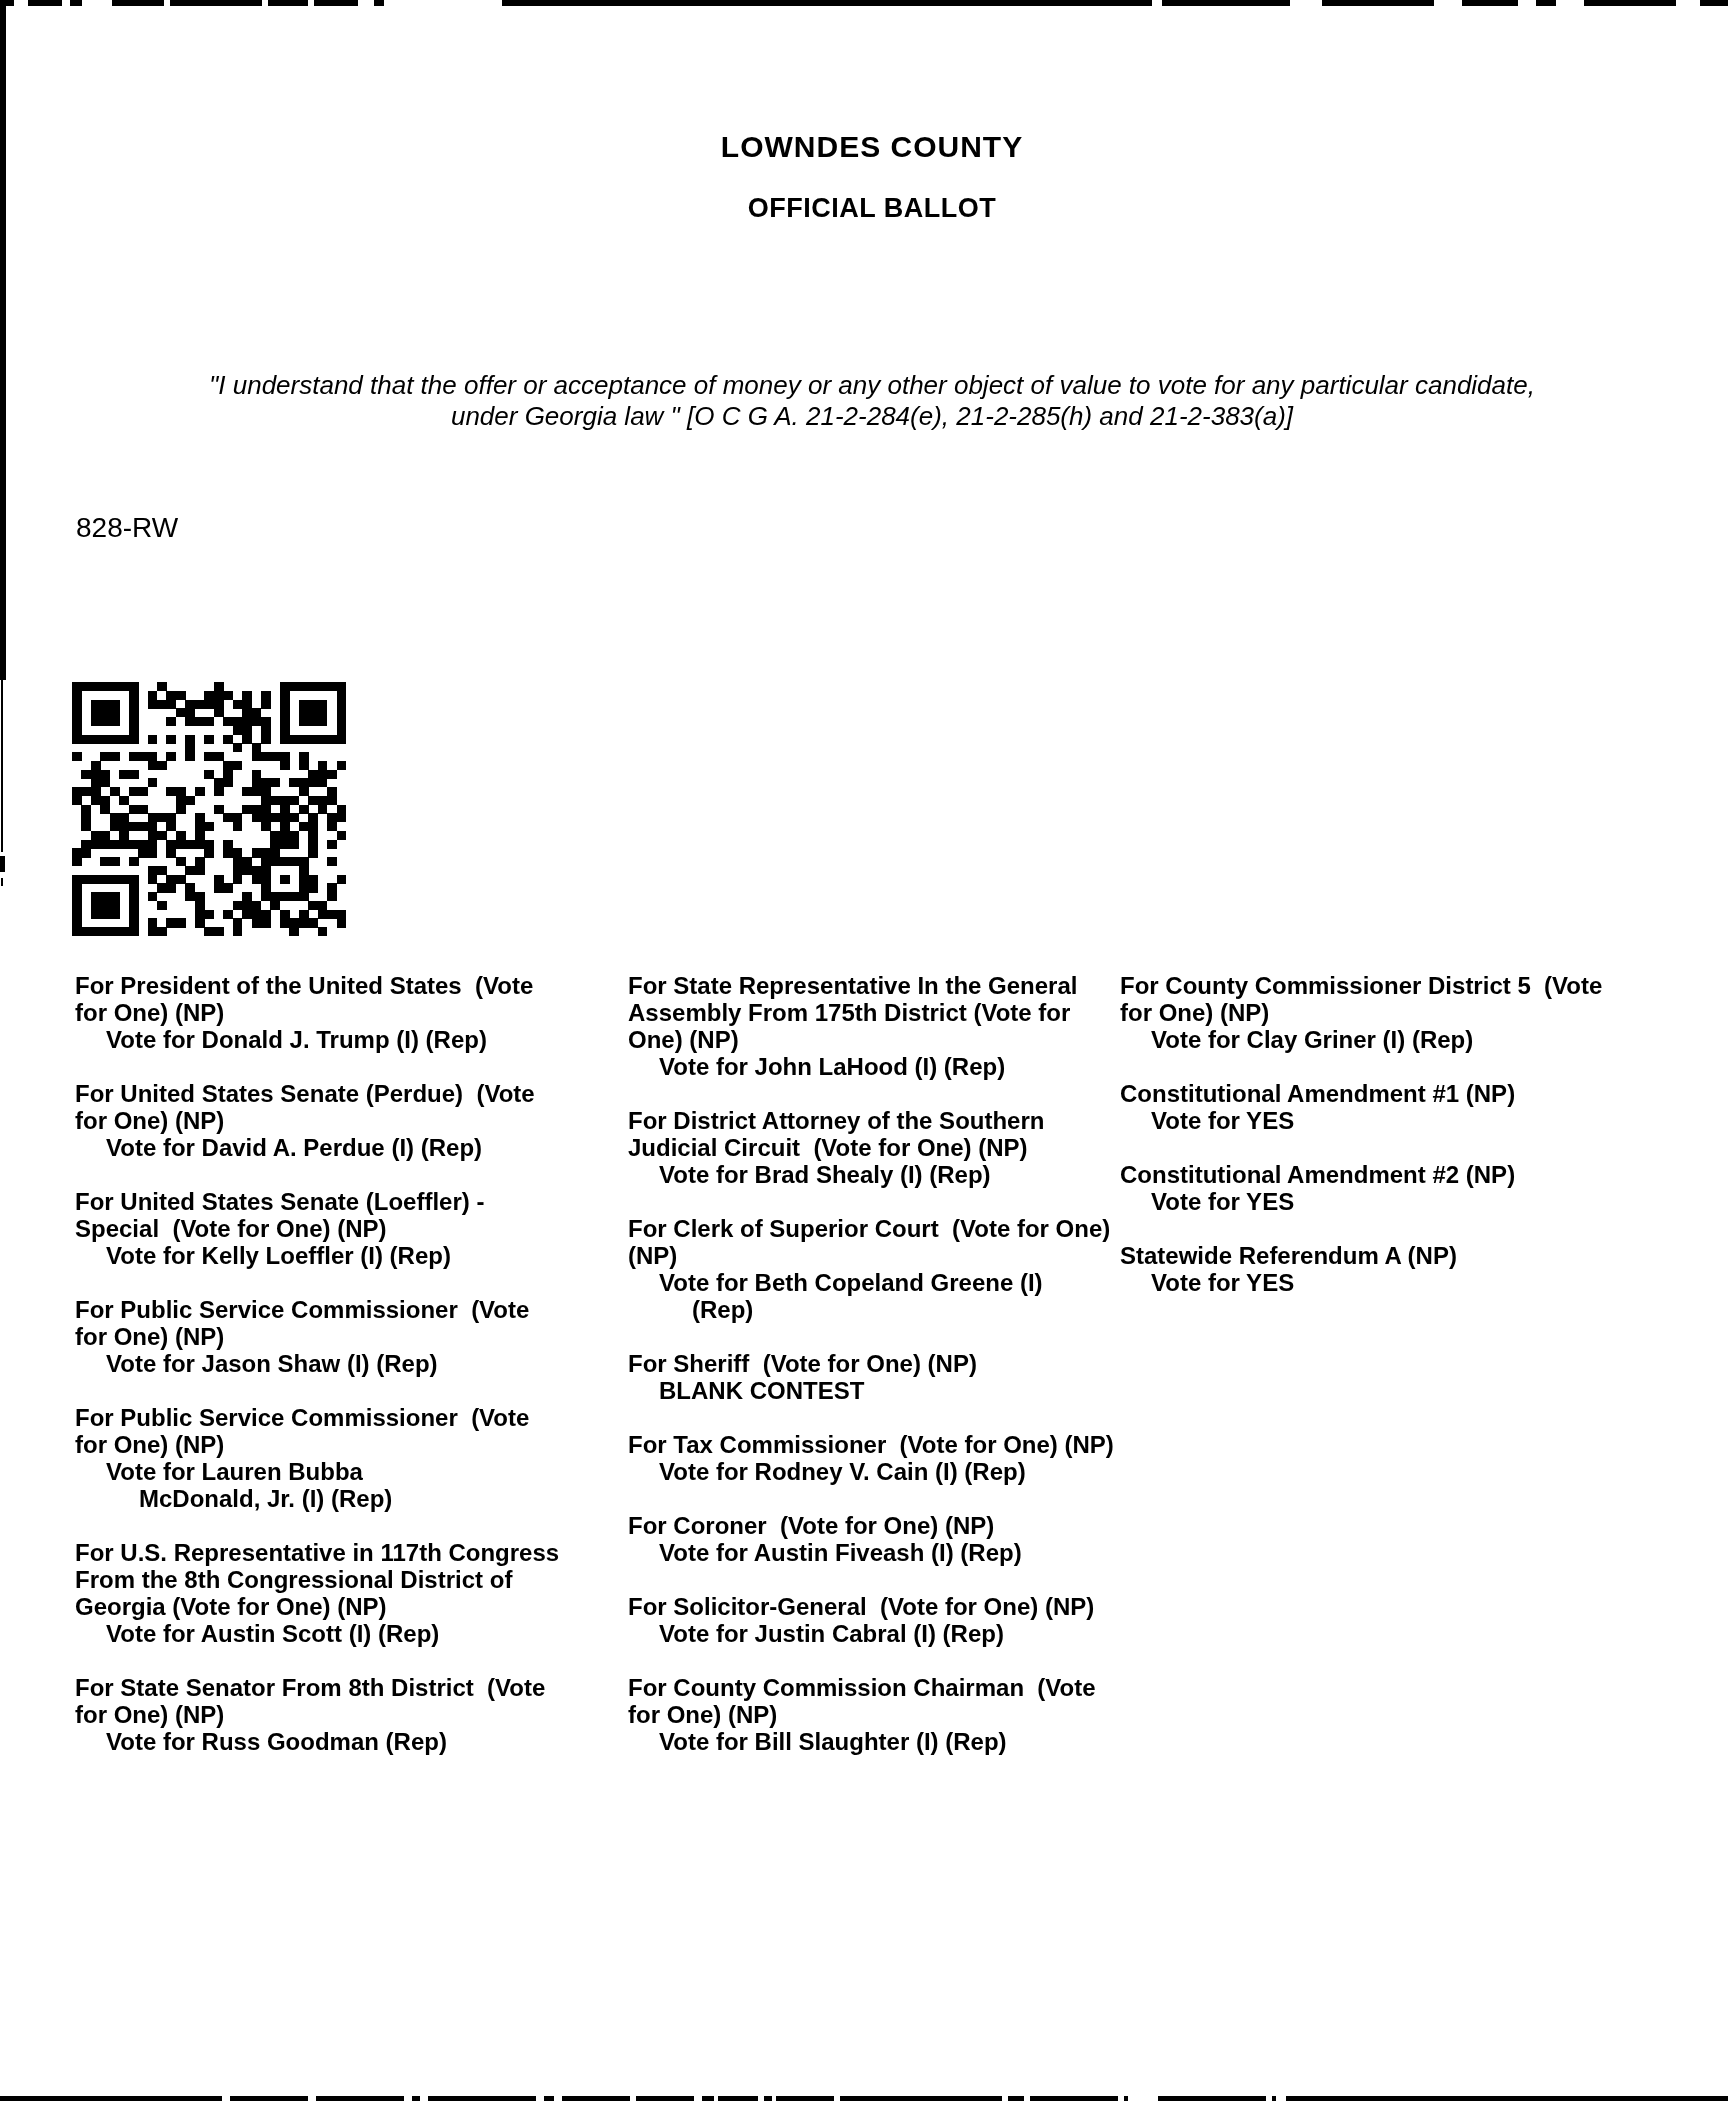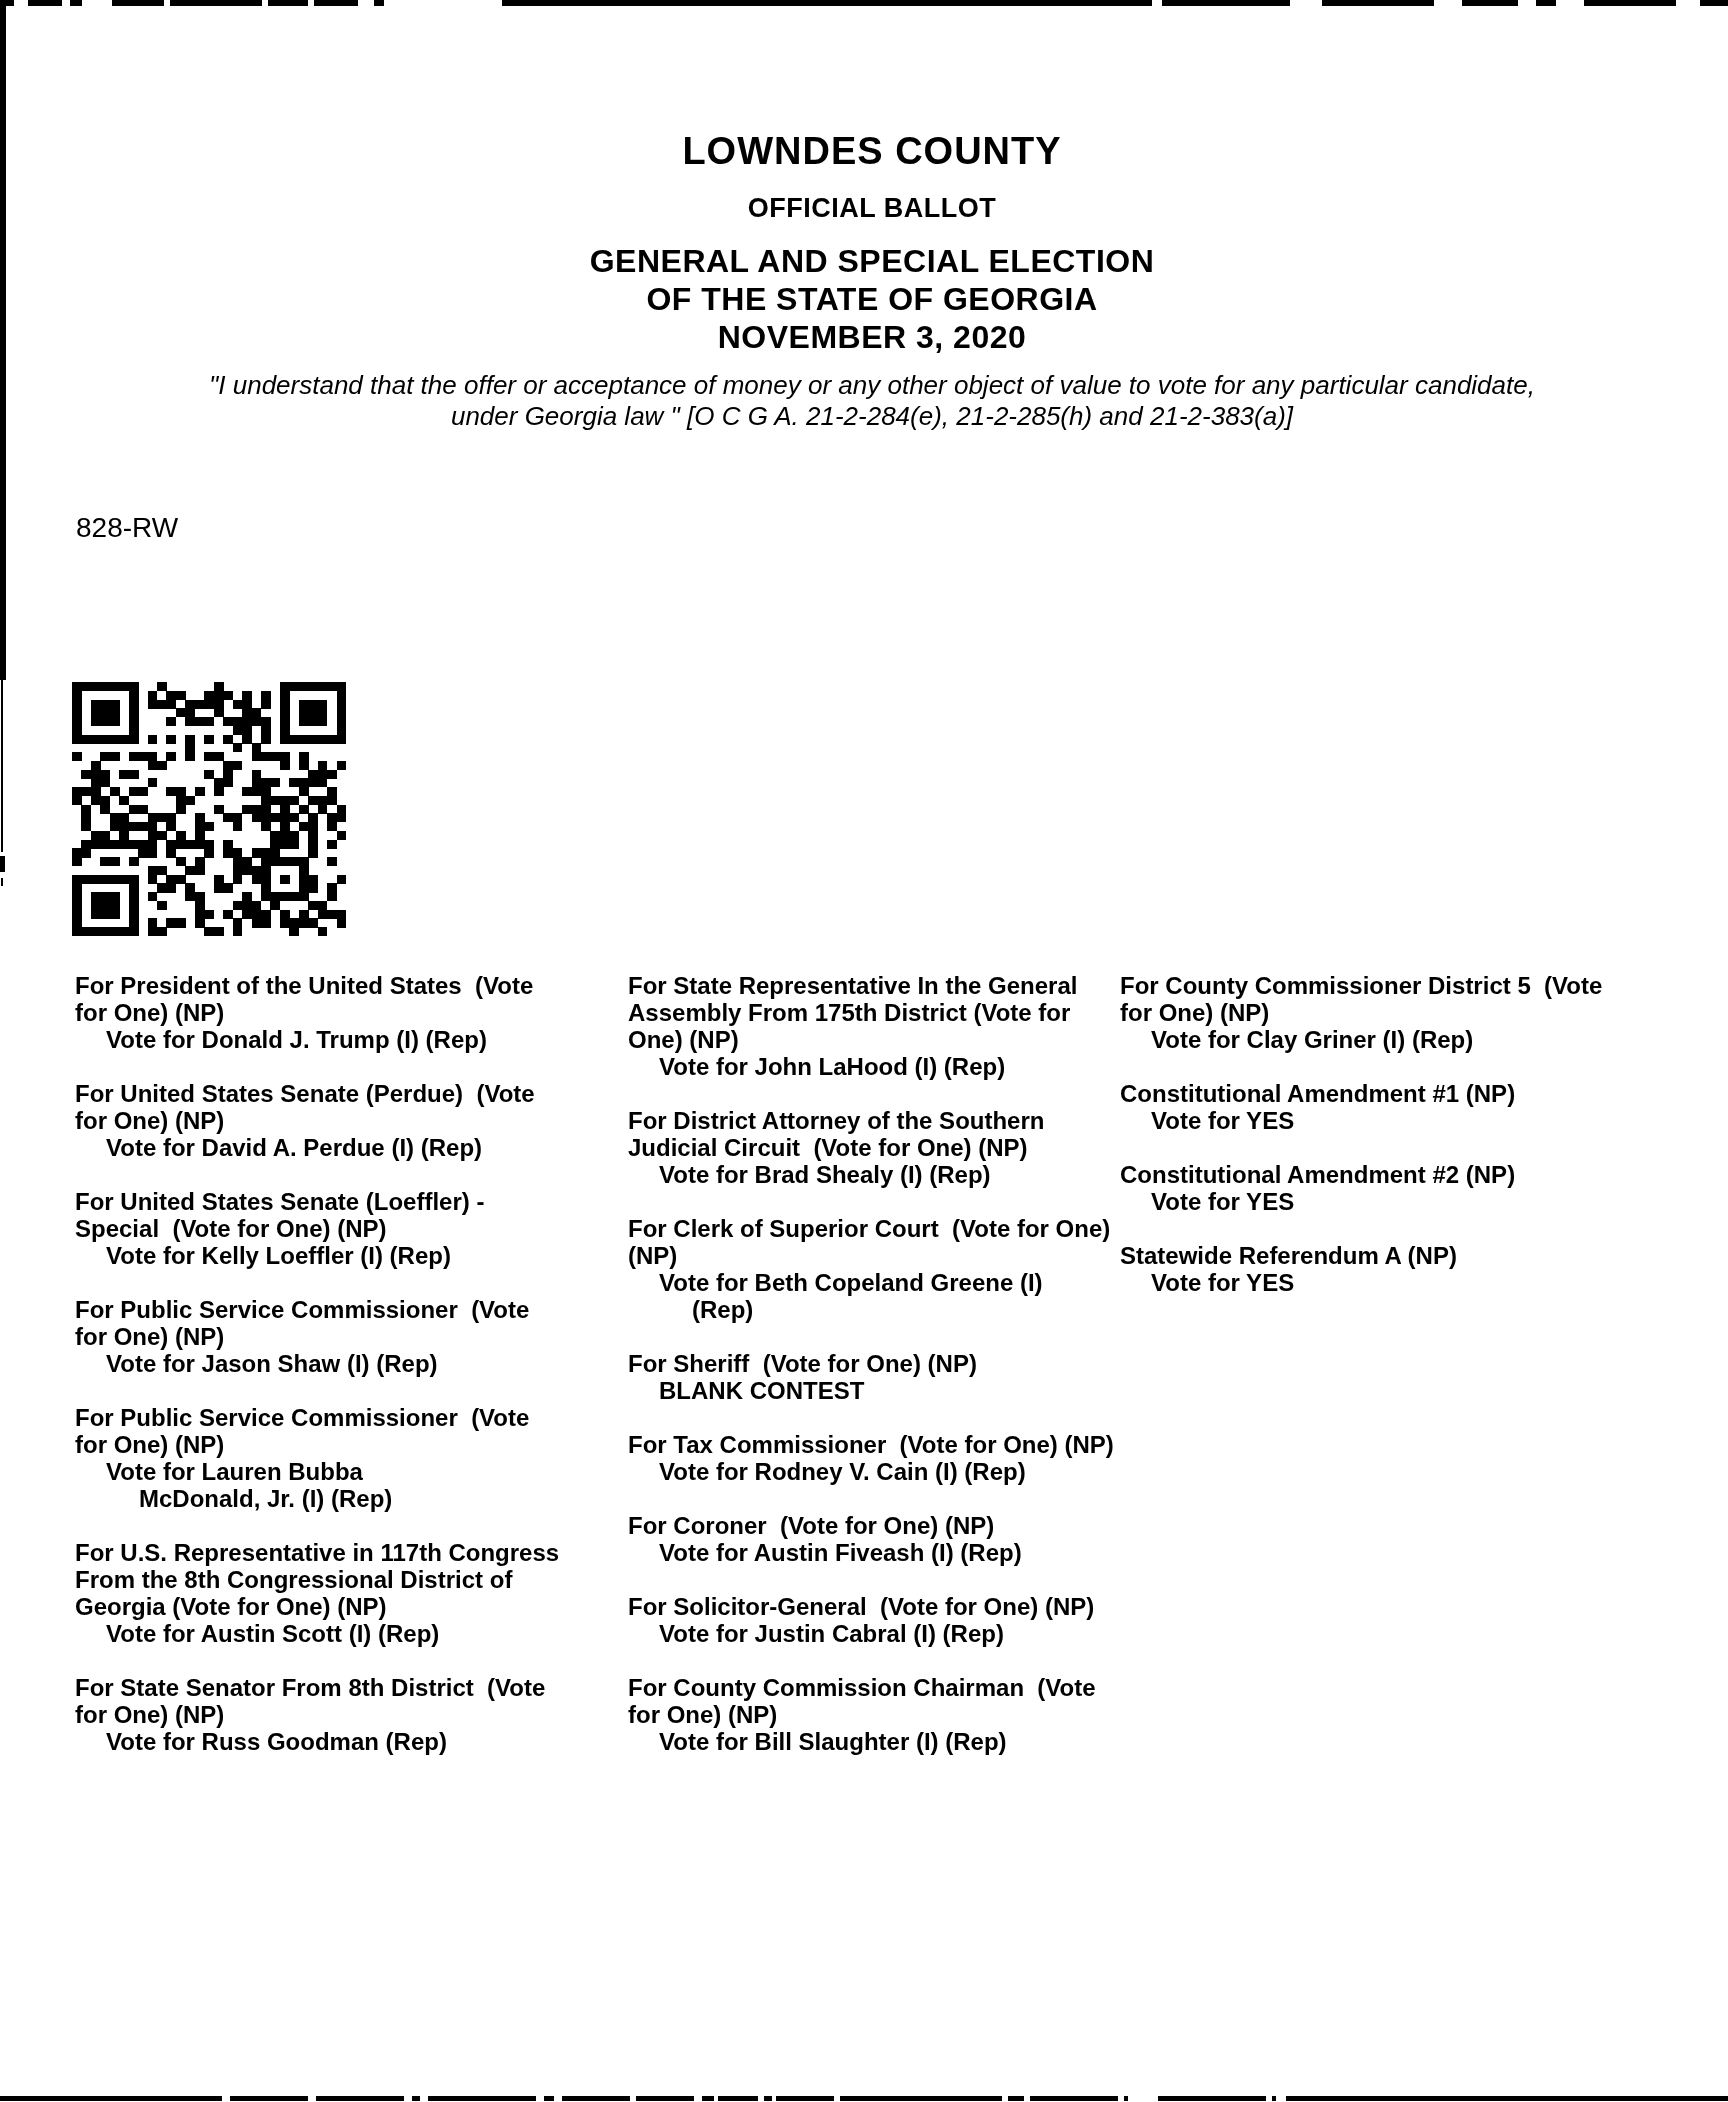--- a/index.html
+++ b/index.html
@@ -5,21 +5,21 @@
   html,body{margin:0;padding:0;background:#e8e8e8;}
   #page{
     position:relative;
     width:1728px;height:2102px;
     background:#ffffff;
     overflow:hidden;
     font-family:"Liberation Sans", sans-serif;
     color:#000;
   }
   .centered{position:absolute;left:20px;right:4px;text-align:center;}
-  .county-title{top:130px;font-size:38px;font-weight:bold;letter-spacing:1px;}
+  .county-title{top:130px;font-size:30px;font-weight:bold;letter-spacing:1px;}
   .ballot-type{top:193px;font-size:27px;font-weight:bold;letter-spacing:0.5px;}
   .election-block{top:242px;font-size:32px;font-weight:bold;line-height:38px;letter-spacing:0.5px;}
   .disclaimer{top:370px;font-size:26px;font-style:italic;line-height:31px;}
   .ballot-code{position:absolute;left:76px;top:512px;font-size:28px;}
   .qr{position:absolute;left:72px;top:682px;width:274px;height:254px;}
   .qr svg{width:100%;height:100%;shape-rendering:crispEdges;}
   .col{position:absolute;top:972px;font-size:24px;line-height:27px;white-space:pre;}
   .col-1{left:75px;width:540px;}
   .col-2{left:628px;width:545px;}
   .col-3{left:1120px;width:570px;}
@@ -58,25 +58,20 @@
     </g>
   </svg>
 
   <div class="edge" style="left:0;top:0;width:6px;height:680px;"></div>
   <div class="edge" style="left:1px;top:680px;width:2px;height:172px;"></div>
   <div class="edge" style="left:0;top:856px;width:5px;height:16px;"></div>
   <div class="edge" style="left:1px;top:878px;width:2px;height:8px;"></div>
 
   <div class="centered county-title">LOWNDES COUNTY</div>
   <div class="centered ballot-type">OFFICIAL BALLOT</div>
-  <div class="centered election-block">
-    <div>GENERAL AND SPECIAL ELECTION</div>
-    <div>OF THE STATE OF GEORGIA</div>
-    <div>NOVEMBER 3, 2020</div>
-  </div>
 
   <div class="centered disclaimer">
     <div>"I understand that the offer or acceptance of money or any other object of value to vote for any particular candidate,</div>
     <div>under Georgia law " [O C G A. 21-2-284(e), 21-2-285(h) and 21-2-383(a)]</div>
   </div>
 
   <div class="ballot-code">828-RW</div>
 
   <div class="qr">
     <svg viewBox="0 0 29 29" preserveAspectRatio="none">

